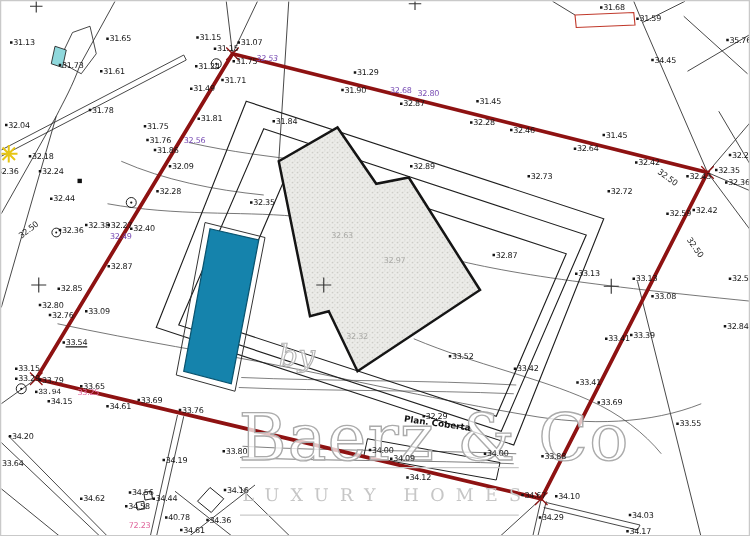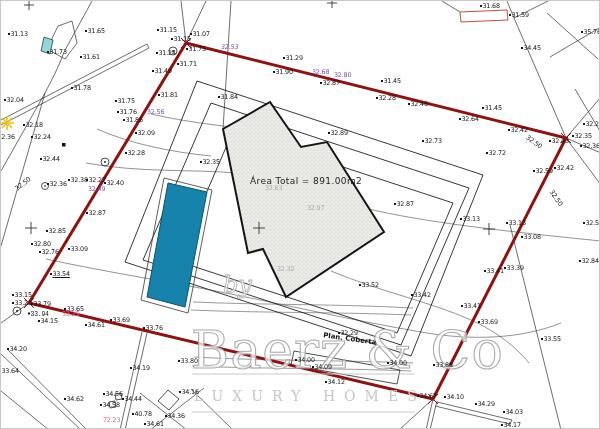--- a/index.html
+++ b/index.html
@@ -228,33 +228,32 @@
       <span class="lbl k" style="left: 131px; top: 413px;">40.78</span>
       <span class="lbl k" style="left: 143px; top: 423px;">34.61</span>
       <span class="lbl k" style="left: 164px; top: 415px;">34.36</span>
       <span class="lbl k" style="left: 178px; top: 391px;">34.16</span>
       <span class="lbl k" style="left: 294px; top: 359px;">34.00</span>
       <span class="lbl k" style="left: 386px; top: 362px;">34.00</span>
       <span class="lbl k" style="left: 432px; top: 364px;">33.88</span>
       <span class="lbl k" style="left: 324px; top: 381px;">34.12</span>
       <span class="lbl k" style="left: 416px; top: 395px;">34.67</span>
       <span class="lbl k" style="left: 443px; top: 396px;">34.10</span>
-      <span class="lbl k" style="left: 430px; top: 403px; padding-left: 44px;">34.29</span>
+      <span class="lbl k" style="left: 430px; top: 413px;">34.29</span>
       <span class="lbl k" style="left: 502px; top: 411px;">34.03</span>
       <span class="lbl k" style="left: 500px; top: 424px;">34.17</span>
       <span class="lbl k" style="left: 337px; top: 332px;">32.29</span>
       <span class="lbl p" style="left: 146px; top: 111px;">32.56</span>
-      <span class="lbl p" style="left: 220px; top: 46px; font-style: italic;">32.53</span>
+      <span class="lbl p" style="left: 204px; top: 46px; font-style: italic;">32.53</span>
       <span class="lbl p" style="left: 311px; top: 71px;">32.68</span>
       <span class="lbl p" style="left: 333px; top: 74px;">32.80</span>
       <span class="lbl p" style="left: 87px; top: 188px;">32.49</span>
       <span class="lbl m" style="left: 61px; top: 313px;">33.25</span>
       <span class="lbl m" style="left: 102px; top: 419px;">72.23</span>
       <span class="lbl f" style="left: 264px; top: 187px;">32.63</span>
       <span class="lbl f" style="left: 306px; top: 207px;">32.97</span>
       <span class="lbl f" style="left: 276px; top: 268px;">32.32</span>
       <span class="lbl d" style="left: 13px; top: 183px; transform: translate(0px, -50%) rotate(-38deg);">32.50</span>
       <span class="lbl d" style="left: 524px; top: 141px; transform: translate(0px, -50%) rotate(36deg);">32.50</span>
       <span class="lbl d" style="left: 546px; top: 197px; transform: translate(0px, -50%) rotate(55deg);">32.50</span>
     </div>
-  <div class="area-label">Área Total  =  891.00m2</div>
   <div class="coberta-label">Plan. Coberta</div>
 </div>
 
 </body></html>

